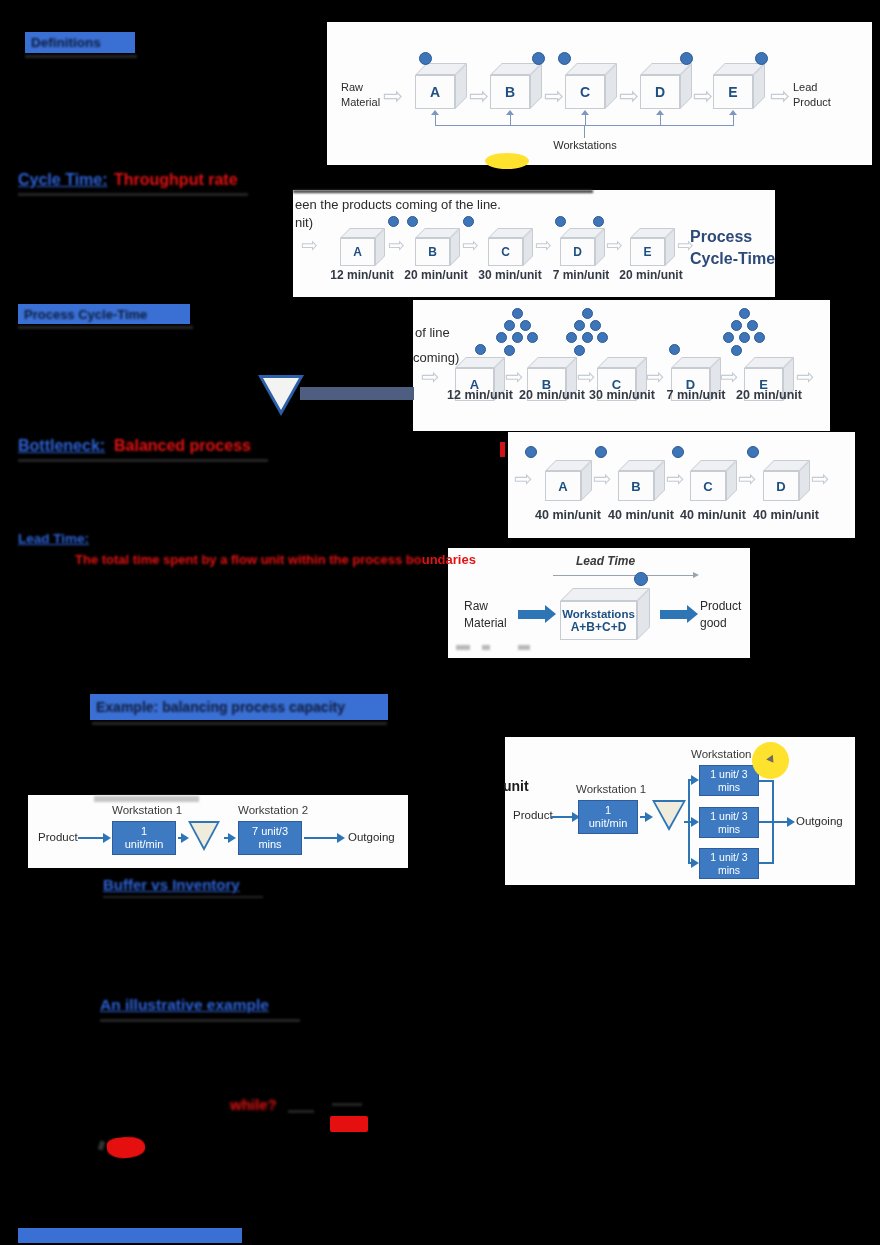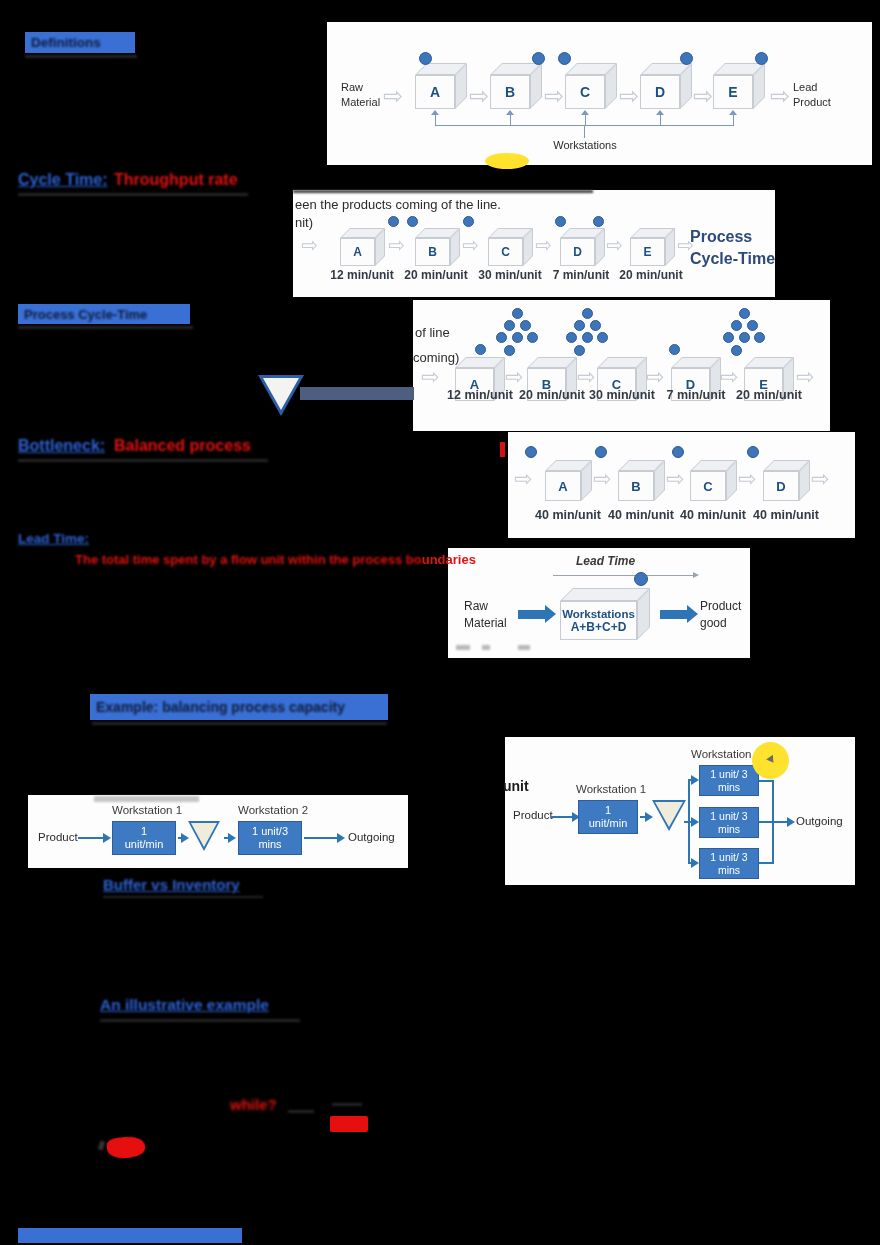--- a/index.html
+++ b/index.html
@@ -416,21 +416,21 @@
     <div class="larr" style="left:50px;top:42px;width:26px;"></div>
     <div class="bbox" style="left:84px;top:26px;width:64px;height:34px;font-size:11px;">
       <div>1</div>
         <div>unit/min</div>
     </div>
     <div class="larr" style="left:150px;top:42px;width:4px;"></div>
     <div class="tri0" style="left:160px;top:26px;border-left:16px solid transparent;border-right:16px solid transparent;border-top:30px solid #2e75b6;"></div>
     <div class="tri0" style="left:163px;top:28px;border-left:13px solid transparent;border-right:13px solid transparent;border-top:24px solid #f0ecdc;z-index:3;"></div>
     <div class="larr" style="left:196px;top:42px;width:5px;"></div>
     <div class="bbox" style="left:210px;top:26px;width:64px;height:34px;font-size:11px;">
-      <div>1 unit/3</div>
+      <div>7 unit/3</div>
         <div>mins</div>
     </div>
     <div class="larr" style="left:276px;top:42px;width:34px;"></div>
     <div class="dtext" style="left:320px;top:36px;font-size:11.5px;">Outgoing</div>
   </div>
 
   <div class="bhead" style="left:103px;top:876px;font-size:15px;filter:blur(1.2px);">Buffer vs Inventory</div>
   <div class="smudge" style="left:103px;top:896px;width:160px;height:2px;"></div>
 
   <div class="bhead" style="left:100px;top:996px;font-size:15.5px;filter:blur(1.2px);">An illustrative example</div>

